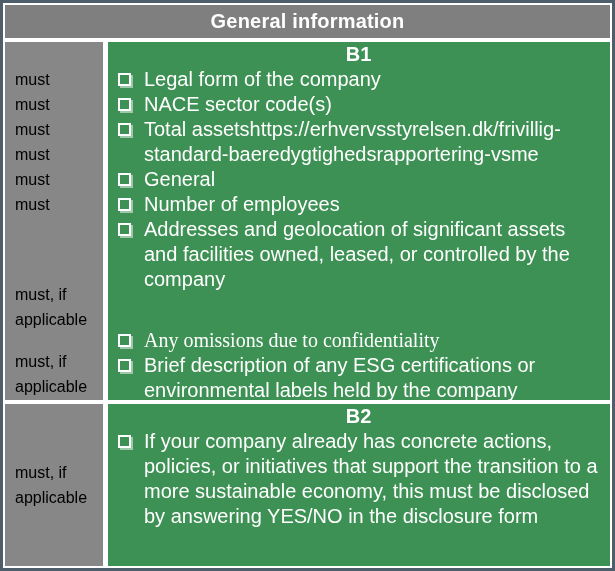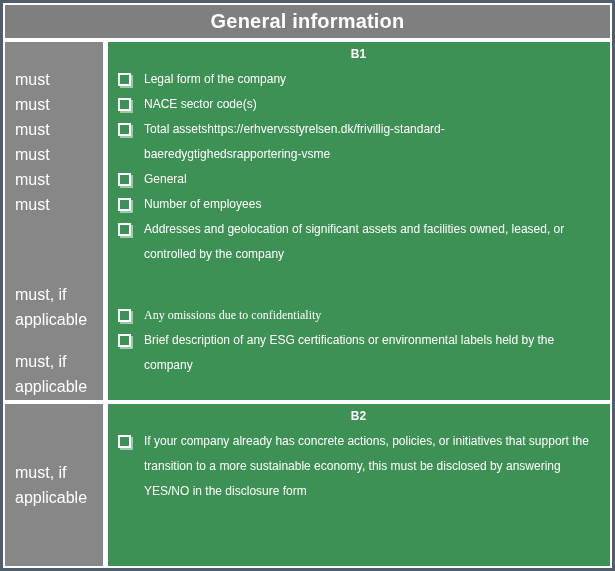--- a/index.html
+++ b/index.html
@@ -35,31 +35,31 @@
     text-align: right;
   }
   .row {
     display: grid;
     grid-template-columns: 98px 1fr;
     column-gap: 5px;
     min-height: 0;
   }
   .cell-left {
     background: #878787;
-    color: #ffffff;
+    color: #000000;
     font-size: 16px;
     line-height: 25px;
     position: relative;
     padding-left: 10px;
     box-sizing: border-box;
   }
   .cell-right {
     background: #3e9154;
     color: #ffffff;
-    font-size: 12px;
+    font-size: 20px;
     line-height: 25px;
     padding: 0 8px 0 7px;
     box-sizing: border-box;
     overflow: hidden;
   }
   .section-title {
     text-align: center;
     font-weight: bold;
     line-height: 25px;
   }

